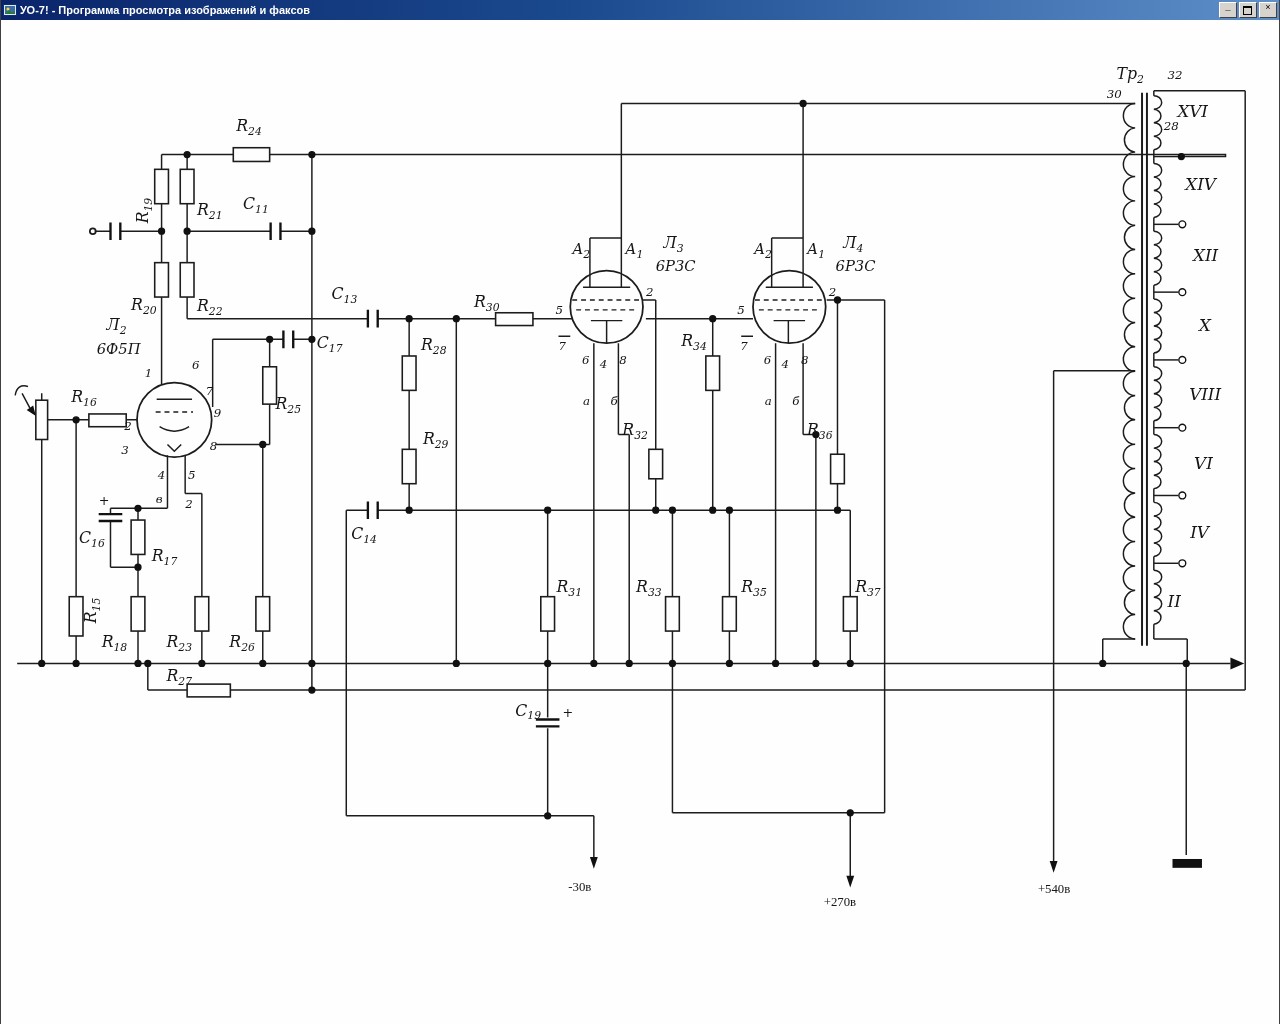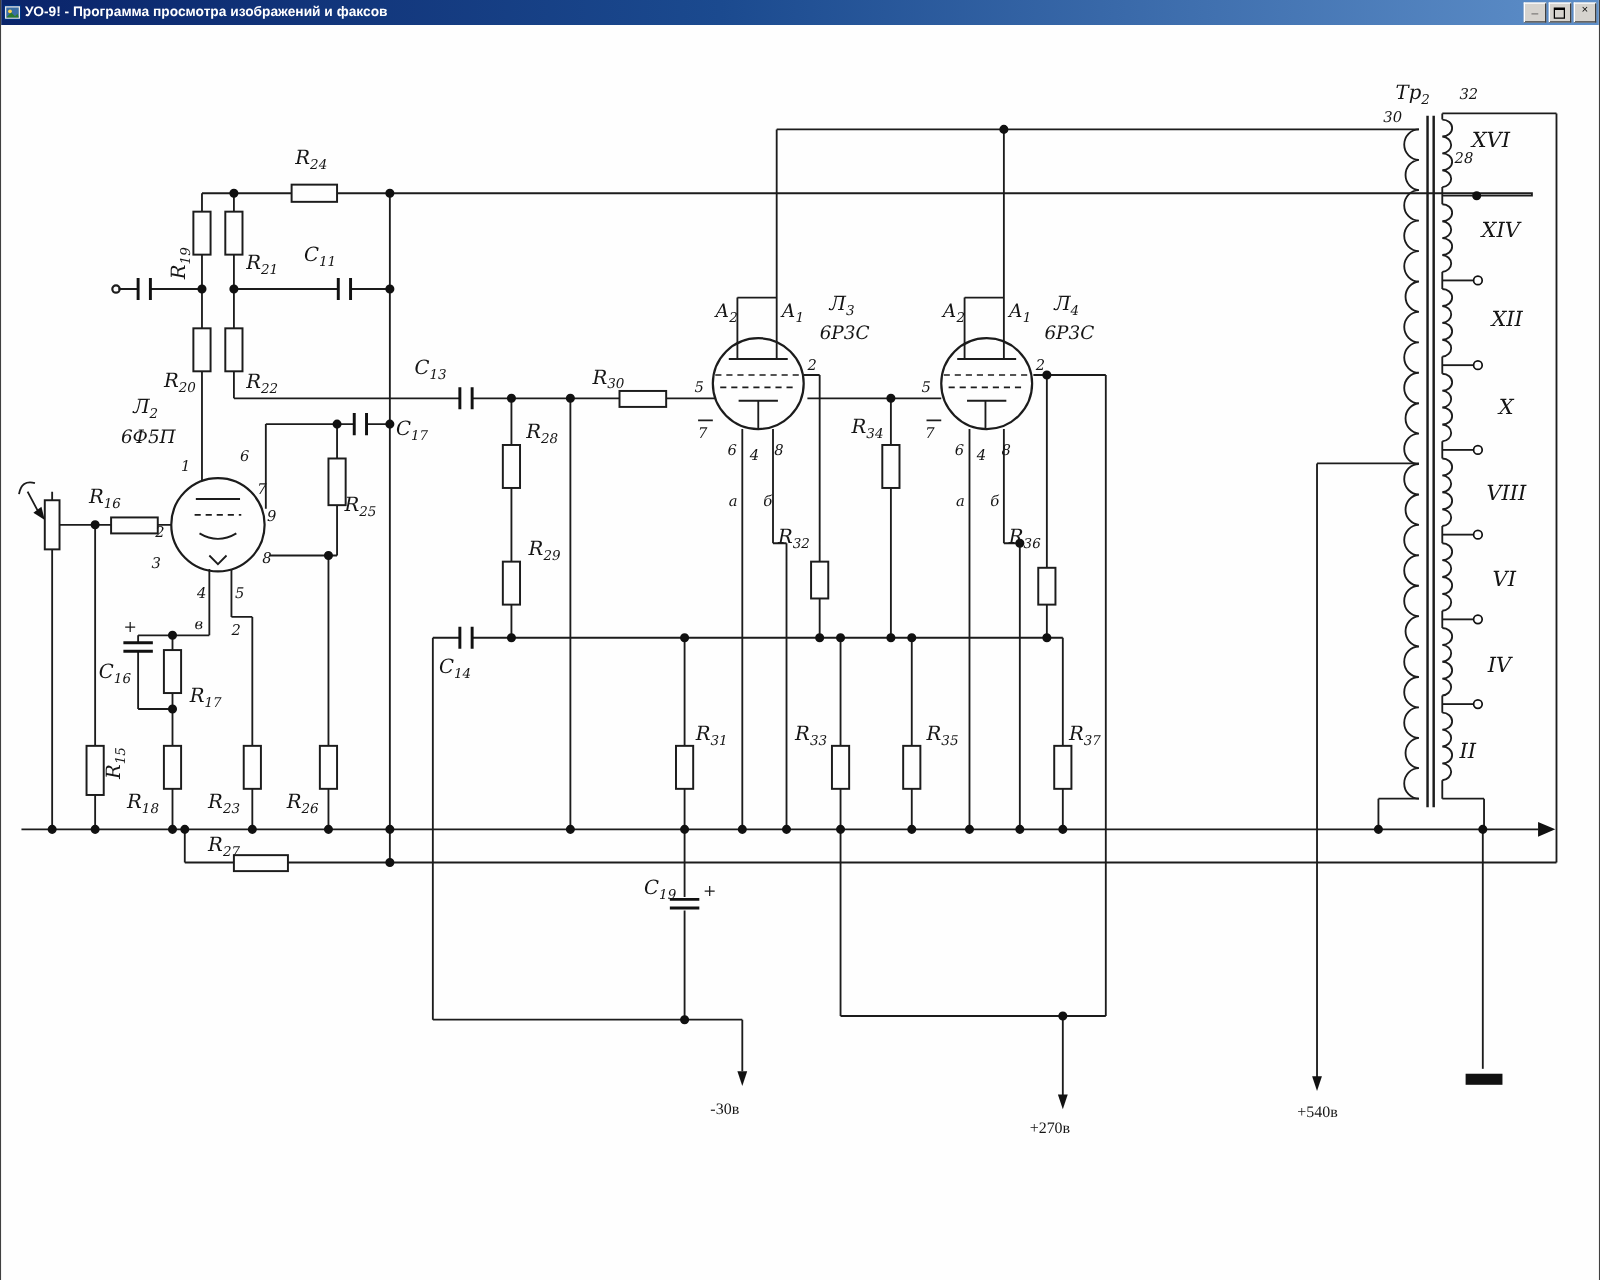--- a/index.html
+++ b/index.html
@@ -37,21 +37,21 @@
 <body>
 
 <div class="window">
   <div class="titlebar">
     <svg class="title-icon" viewBox="0 0 14 14">
       <rect x="0.5" y="1.5" width="13" height="11" fill="#e8e8e8" stroke="#00317f"></rect>
       <rect x="2" y="3" width="10" height="8" fill="#3a6ea5"></rect>
       <circle cx="5" cy="6" r="1.5" fill="#ffd24a"></circle>
       <path d="M2,11 L6,7 L9,10 L11,8 L12,11 Z" fill="#2c7a2c"></path>
     </svg>
-    <div class="title-text">УО-9! - Программа просмотра изображений и факсов</div>
+    <div class="title-text">УО-7! - Программа просмотра изображений и факсов</div>
     <div class="winbtn">_</div>
     <div class="winbtn">
         <span class="sq"></span>
       </div>
     <div class="winbtn">×</div>
   </div>
 
   <div class="client">
   <svg id="schem" width="1280" height="1006" viewBox="0 18 1280 1024">
 

